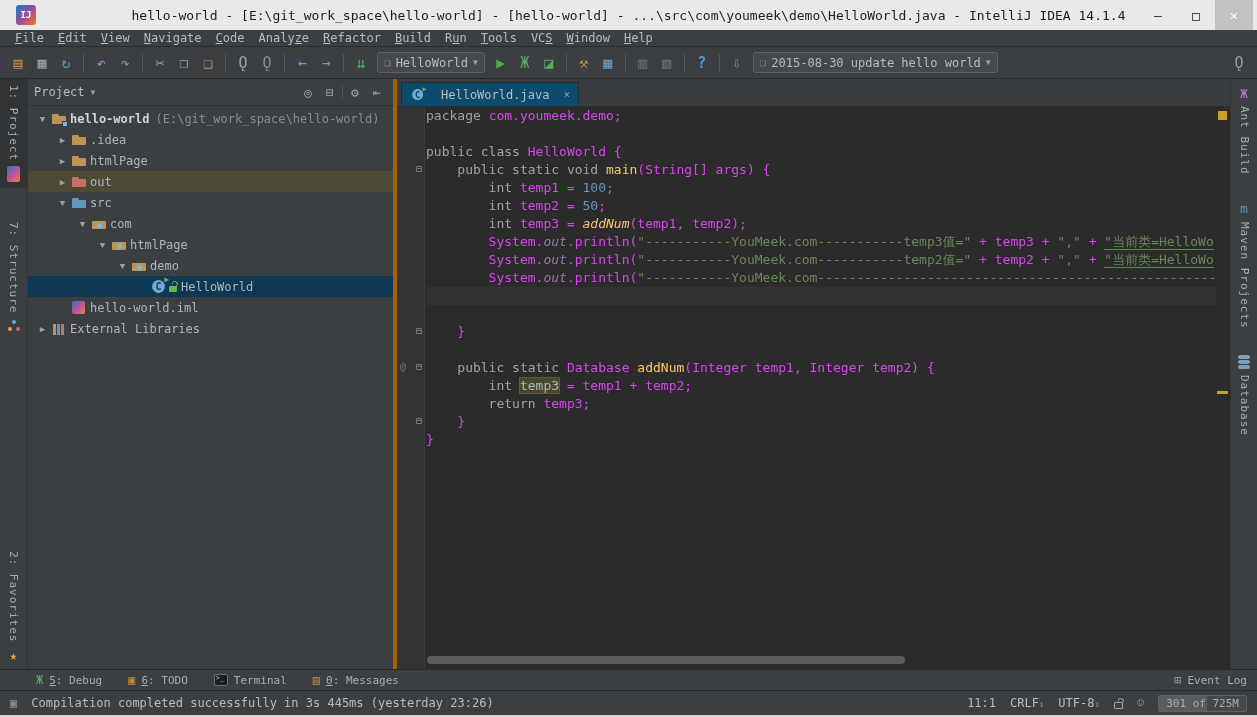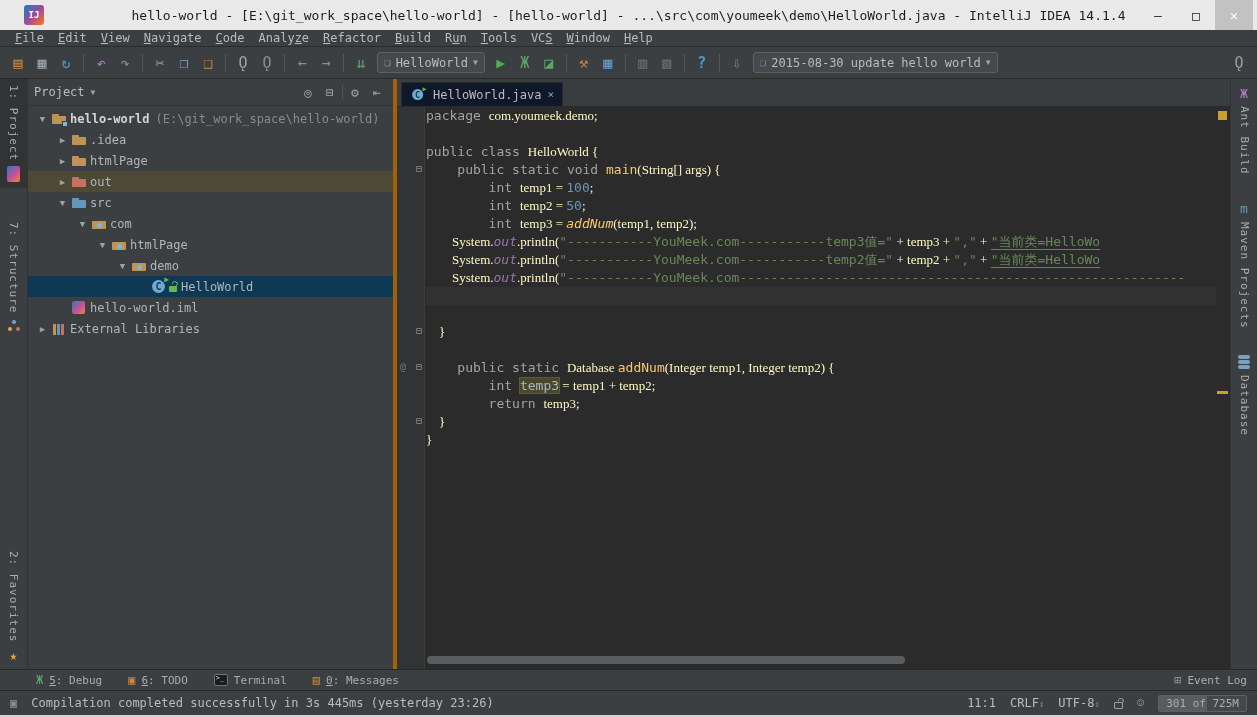--- a/index.html
+++ b/index.html
@@ -2,21 +2,21 @@
 <html><head>
 <meta charset="utf-8">
 <style>
   html,body{margin:0;padding:0;background:#1e1e1e;}
   *{box-sizing:border-box;font-family:"DejaVu Sans Mono",monospace;}
   #win{width:1257px;height:717px;position:relative;background:#3C3F41;overflow:hidden;border-bottom:2px solid #D4D4D4;}
 
   
   #titlebar{height:30px;background:#E9E9E9;position:relative;display:flex;align-items:center;justify-content:center;}
   #titlebar .ttl{font-size:13px;color:#1d1d1d;}
-  .ij-logo{position:absolute;left:24px;top:5px;width:20px;height:20px;border-radius:3px;
+  .ij-logo{position:absolute;left:16px;top:5px;width:20px;height:20px;border-radius:3px;
     background:linear-gradient(135deg,#0A84C4 0%,#9E4A9E 50%,#F97A12 100%);color:#fff;
     font-size:9px;font-weight:bold;display:flex;align-items:center;justify-content:center;}
   .winctl{position:absolute;right:4px;top:0;height:30px;display:flex;align-items:stretch;}
   .winctl span{width:38px;display:flex;align-items:center;justify-content:center;font-size:13px;color:#222;}
   .winctl .close{background:#C2C2C2;color:#fff;}
 
   
   #menubar{height:17px;background:#3C3F41;border-bottom:1px solid #2B2B2B;display:flex;align-items:center;padding-left:8px;}
   .menu-item{font-size:12px;color:#BBBBBB;padding:0 7px;cursor:default;}
   .menu-item u{text-decoration:underline;}
@@ -69,30 +69,30 @@
   .ti.cls::after{content:"▶";position:absolute;top:-4px;right:-1px;color:#65B84D;font-size:8px;}
   .unlock{width:11px;height:16px;position:relative;flex:none;}
   .unlock::before{content:"";position:absolute;left:1px;bottom:3px;width:8px;height:6px;background:#65B84D;border-radius:1px;}
   .unlock::after{content:"";position:absolute;left:4px;bottom:9px;width:4px;height:4px;border:1px solid #65B84D;border-bottom:none;border-radius:3px 3px 0 0;transform:rotate(25deg);}
   .ti.iml::before{content:"";position:absolute;left:1px;top:1px;width:13px;height:13px;border-radius:2px;background:linear-gradient(135deg,#2E7BB6,#C94E9C 55%,#E88B2D);}
   .ti.lib::before{content:"";position:absolute;left:2px;top:3px;width:3px;height:11px;background:#BE9456;box-shadow:4px 0 0 #6398BE,8px 0 0 #C57265;}
 
   
   #editor-col{flex:1;display:flex;flex-direction:column;background:#2B2B2B;min-width:0;}
   #tabbar{height:28px;background:#3A3D3F;border-bottom:1px solid #2B2B2B;display:flex;align-items:flex-end;padding-left:4px;}
-  .etab{height:24px;background:#0f172a;display:flex;align-items:center;gap:6px;padding:0 8px;font-size:12px;color:#BBBBBB;border:1px solid #2B2B2B;border-bottom:none;cursor:default;}
+  .etab{height:24px;background:#0c4a6e;display:flex;align-items:center;gap:14px;padding:0 8px;font-size:12px;color:#BBBBBB;border:1px solid #2B2B2B;border-bottom:none;cursor:default;}
   .etab .close-x{color:#9AA0A6;font-size:11px;}
   #editor-body{flex:1;position:relative;overflow:hidden;}
   #gutter-strip{position:absolute;left:0;top:0;bottom:0;width:28px;background:#313335;border-right:1px solid #3A3C3E;}
   .gmark{position:absolute;font-size:10px;color:#8A8F92;width:28px;text-align:right;padding-right:3px;}
   .gmark .ann{position:absolute;left:3px;color:#787878;}
   #code{margin-left:29px;margin-right:14px;position:relative;}
   .cline{height:18px;line-height:18px;font-size:13px;white-space:pre;overflow:hidden;}
   .cline.caret{background:#323232;}
-  .kw{color:#a3a3a3;} .pl{color:#fef9c3;font-family:Liberation Serif, serif;} .num{color:#6897BB;} .str{color:#6A8759;}
+  .kw{color:#a3a3a3;} .pl{color:#d946ef;} .num{color:#6897BB;} .str{color:#6A8759;}
   .fld{color:#9876AA;font-style:italic;} .mth{color:#FFC66D;font-weight:normal;} .call{color:#FFC66D;font-style:italic;}
   .typo{color:#6A8759;border-bottom:1px solid #55904a;}
   .hl{color:#A9B7C6;background:#4A472A;outline:1px solid #5E5B33;}
   #estripe{position:absolute;right:0;top:0;bottom:0;width:14px;background:#2B2B2B;}
   #estripe .sq{position:absolute;top:4px;left:2px;width:9px;height:9px;background:#C9A02E;}
   #estripe .dash{position:absolute;top:284px;left:1px;width:11px;height:3px;background:#C9A02E;}
   #hscroll{position:absolute;bottom:5px;left:30px;width:478px;height:8px;background:#5A5D5F;border-radius:4px;}
 
   
   #bottom-bar{height:21px;background:#3C3F41;border-top:1px solid #282828;display:flex;align-items:center;padding:0 10px 0 36px;gap:26px;}

